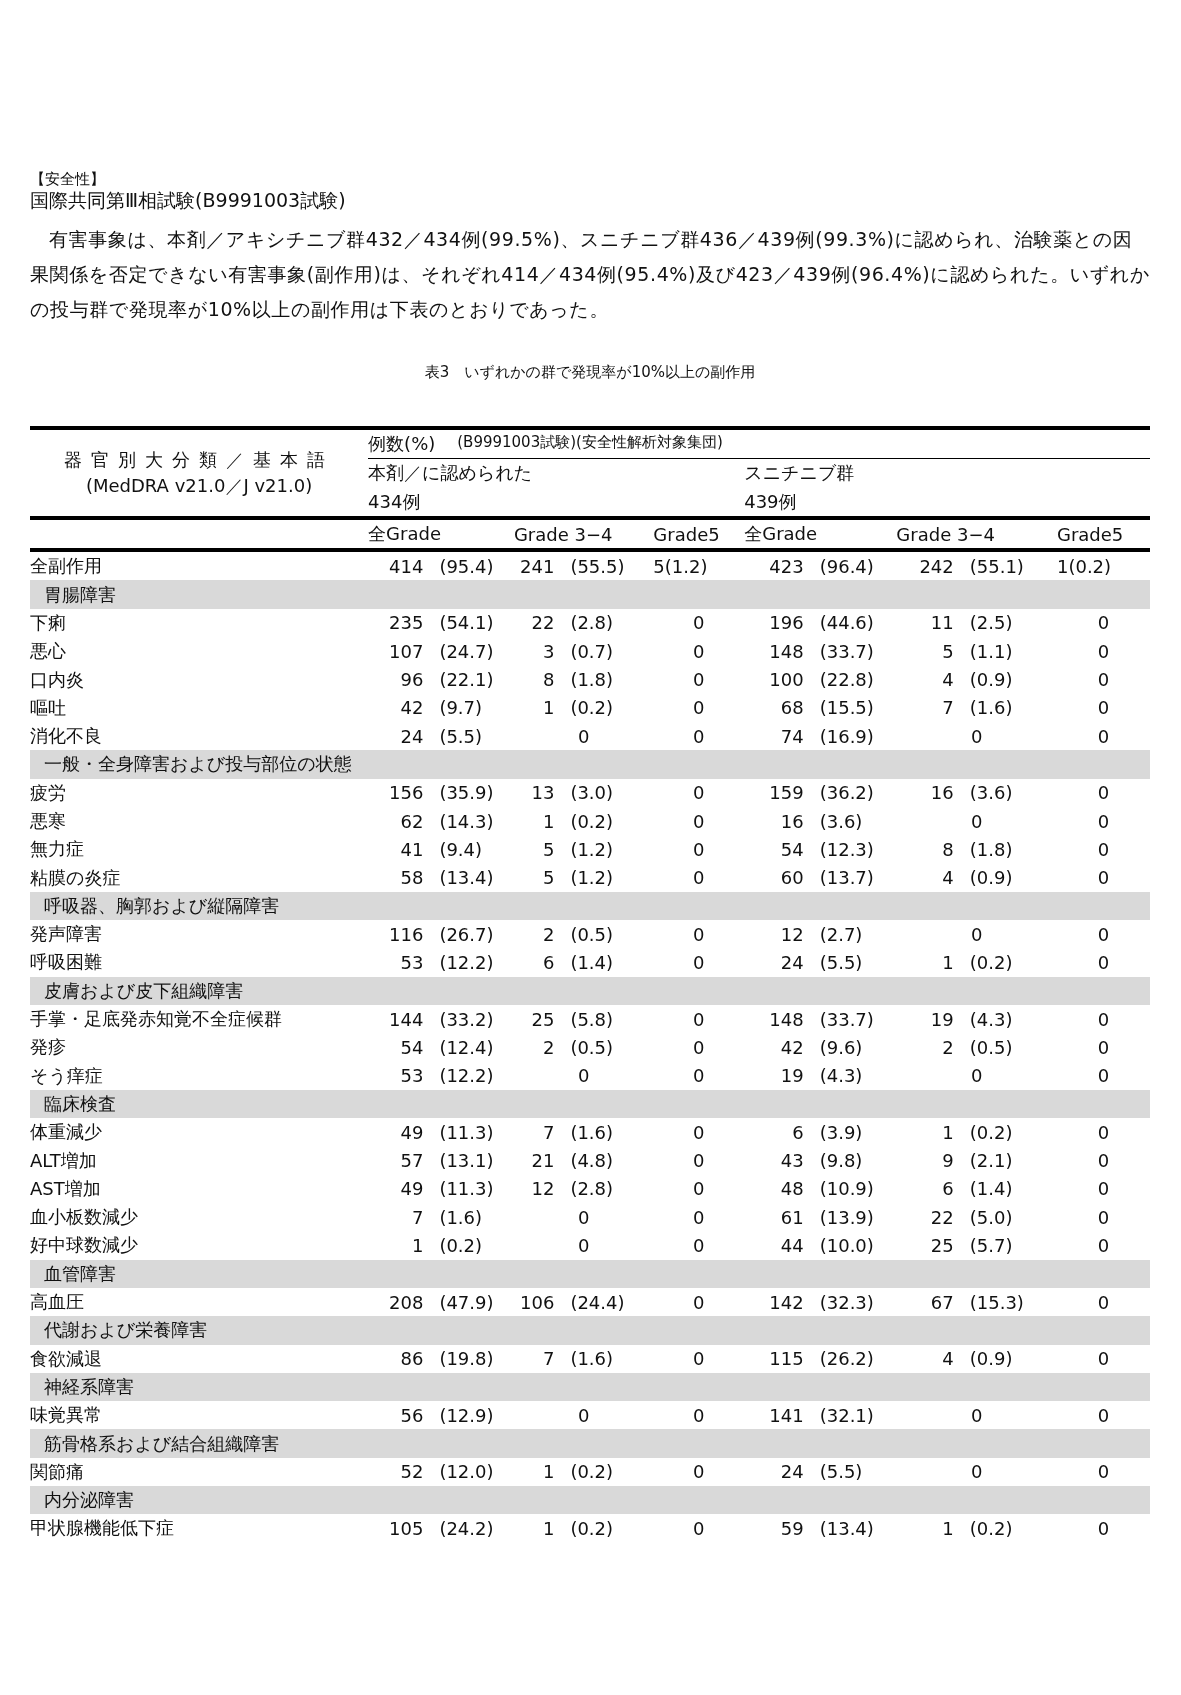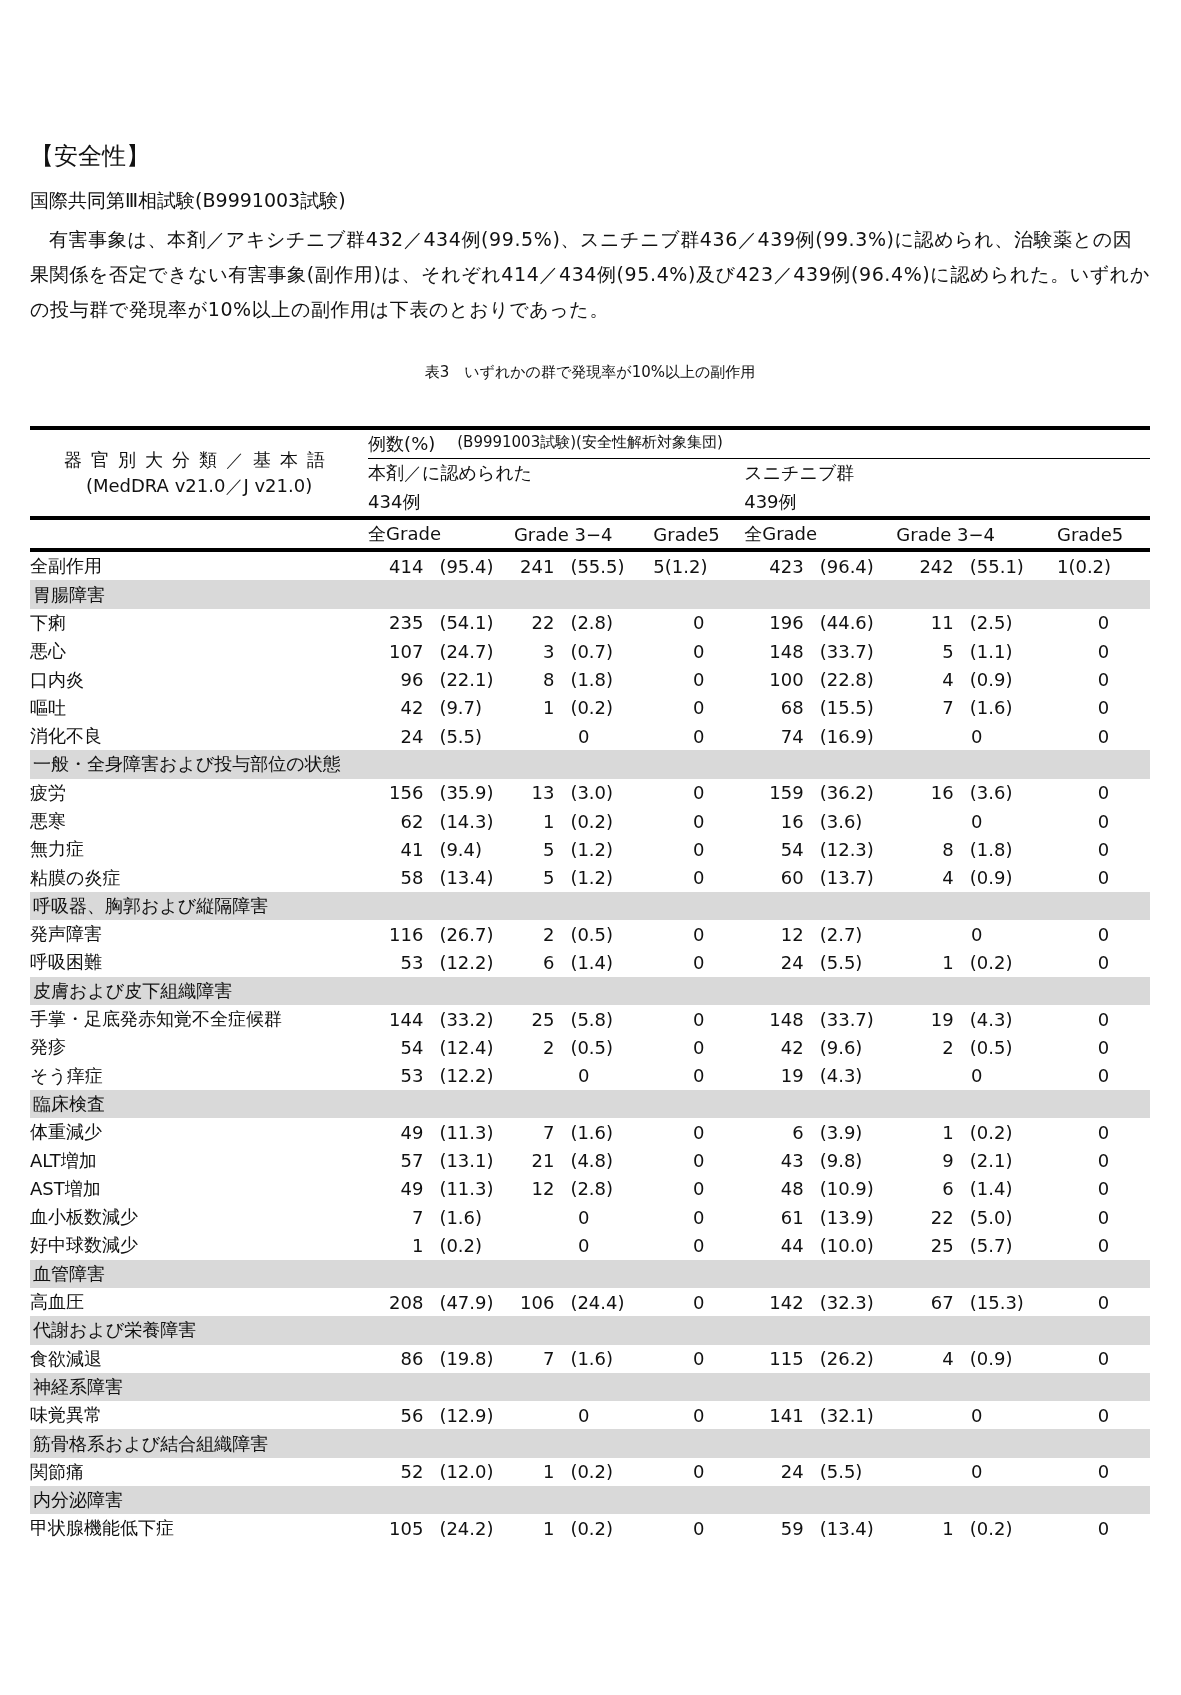--- a/index.html
+++ b/index.html
@@ -2,21 +2,21 @@
 <html><head>
 <meta charset="utf-8">
 <style>
   html, body { margin: 0; padding: 0; background: #ffffff; }
   body {
     width: 1181px; height: 1695px; position: relative; overflow: hidden;
     font-family: "DejaVu Sans", "Liberation Sans", sans-serif;
     color: #111; font-size: 18px;
   }
   .page { position: absolute; left: 30px; top: 0; width: 1120px; }
-  .sec-head { position: absolute; top: 140px; left: 0; font-size: 24px; }
+  .sec-head { position: absolute; top: 170px; left: 0; font-size: 15px; }
   .trial-title { position: absolute; top: 188px; left: 0; font-size: 19px; }
   .para { position: absolute; top: 222px; left: 0; width: 1120px; font-size: 19px; line-height: 35px; text-indent: 19px; letter-spacing: 0.6px; }
   .tbl-caption { position: absolute; left: 0; width: 1120px; text-align: center; font-size: 15px; }
   .cap1 { top: 363px; }
   .cap2 { top: 397px; margin-top: 36px; }
 
   table.ae {
     position: absolute; top: 426px; left: 0; width: 1120px;
     border-collapse: collapse; font-size: 18px;
     font-family: "DejaVu Sans", sans-serif;
@@ -25,21 +25,21 @@
   .thick-top { border-top: 4px solid #000; margin-top: 36px; }
   .thick-bottom { border-bottom: 4px solid #000; }
   .hdr-left { text-align: center; vertical-align: middle; line-height: 26px; }
   .hdr-left .l1 { letter-spacing: 9px; }
   .thin-bottom { border-bottom: 1.5px solid #000; }
   .ctr { }
   .num { text-align: right; padding-right: 6px !important; }
   .pct { text-align: left; padding-left: 10px !important; }
   .zero { text-align: center; }
   .soc td { background: #d9d9d9; }
-  .soc .soc-label { padding-left: 3px; }
+  .soc .soc-label { padding-left: 14px; }
   .pt-label { padding-left: 28px; }
   .all-label { padding-left: 6px; }
 </style>
 </head>
 <body>
 
 <div class="page">
   <div class="sec-head">【安全性】</div>
   <div class="trial-title">国際共同第Ⅲ相試験(B9991003試験)</div>
   <div class="para">有害事象は、本剤／アキシチニブ群432／434例(99.5%)、スニチニブ群436／439例(99.3%)に認められ、治験薬との因果関係を否定できない有害事象(副作用)は、それぞれ414／434例(95.4%)及び423／439例(96.4%)に認められた。いずれかの投与群で発現率が10%以上の副作用は下表のとおりであった。</div>

